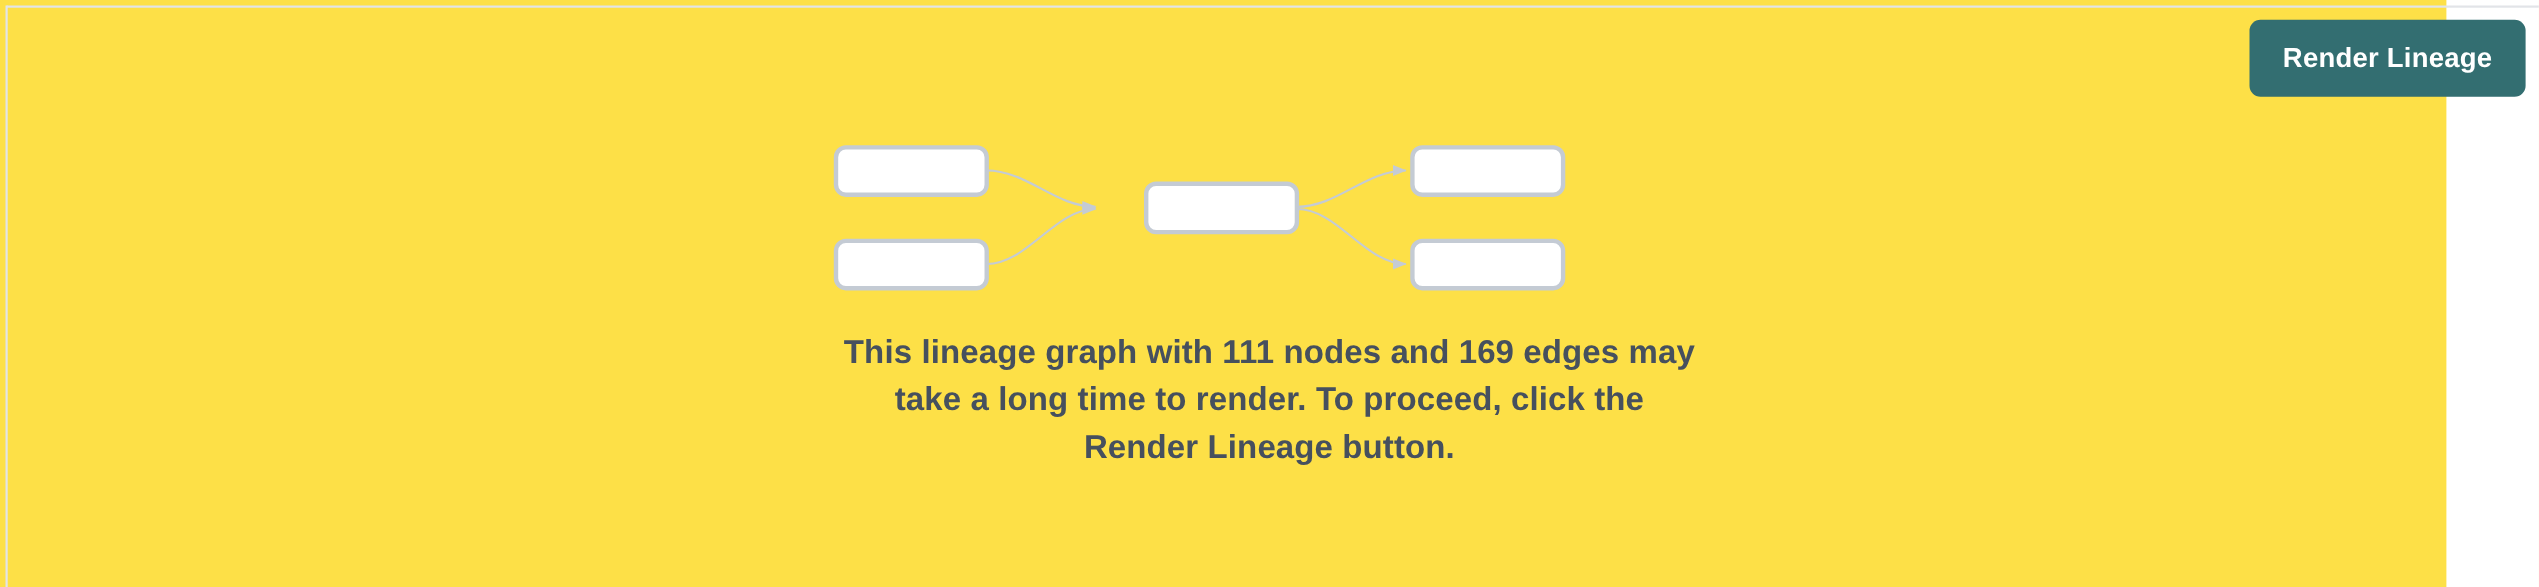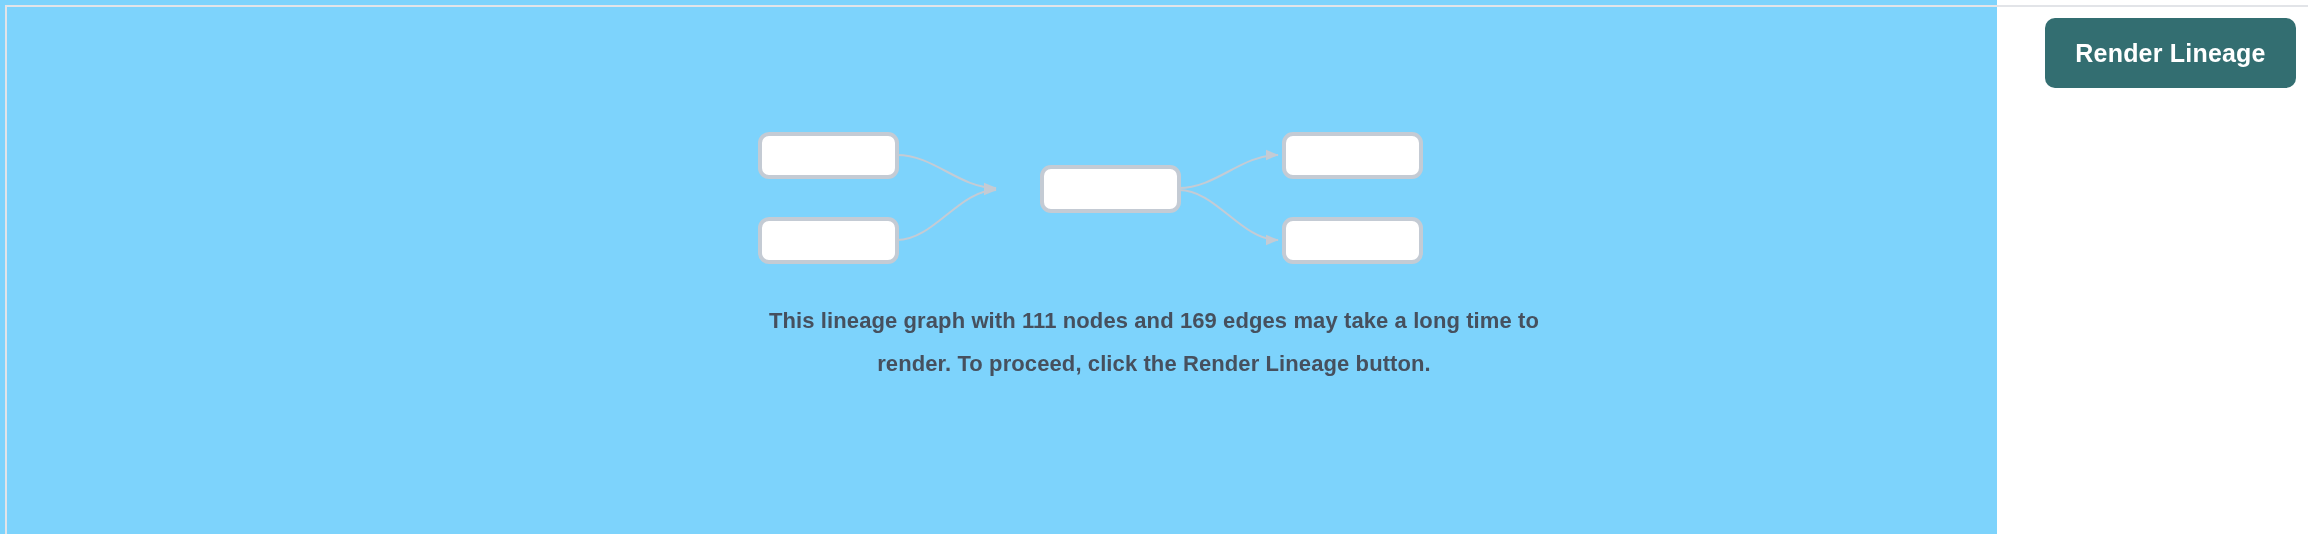--- a/index.html
+++ b/index.html
@@ -9,23 +9,23 @@
   }
   body {
     width: 2308px;
     height: 534px;
     overflow: hidden;
     font-family: "Liberation Sans", sans-serif;
   }
 
   #app-root {
     position: relative;
-    width: 1997px;
+    width: 2224px;
     height: 534px;
-    background: #7dd3fc;
+    background: #fde047;
     box-sizing: border-box;
   }
 
   
   #panel-top-border {
     position: absolute;
     left: 6px;
     top: 5px;
     width: 2302px;
     height: 2px;
@@ -82,21 +82,21 @@
     height: 145px;
     display: block;
   }
 
   #empty-state-message {
     margin-top: 28px;
     width: 790px;
     text-align: center;
     color: #46505e;
     font-family: "Liberation Sans", sans-serif;
-    font-size: 22px;
+    font-size: 30px;
     font-weight: bold;
     line-height: 43px;
     letter-spacing: 0.1px;
   }
 </style>
 </head>
 <body>
 
 <div id="app-root">
 

